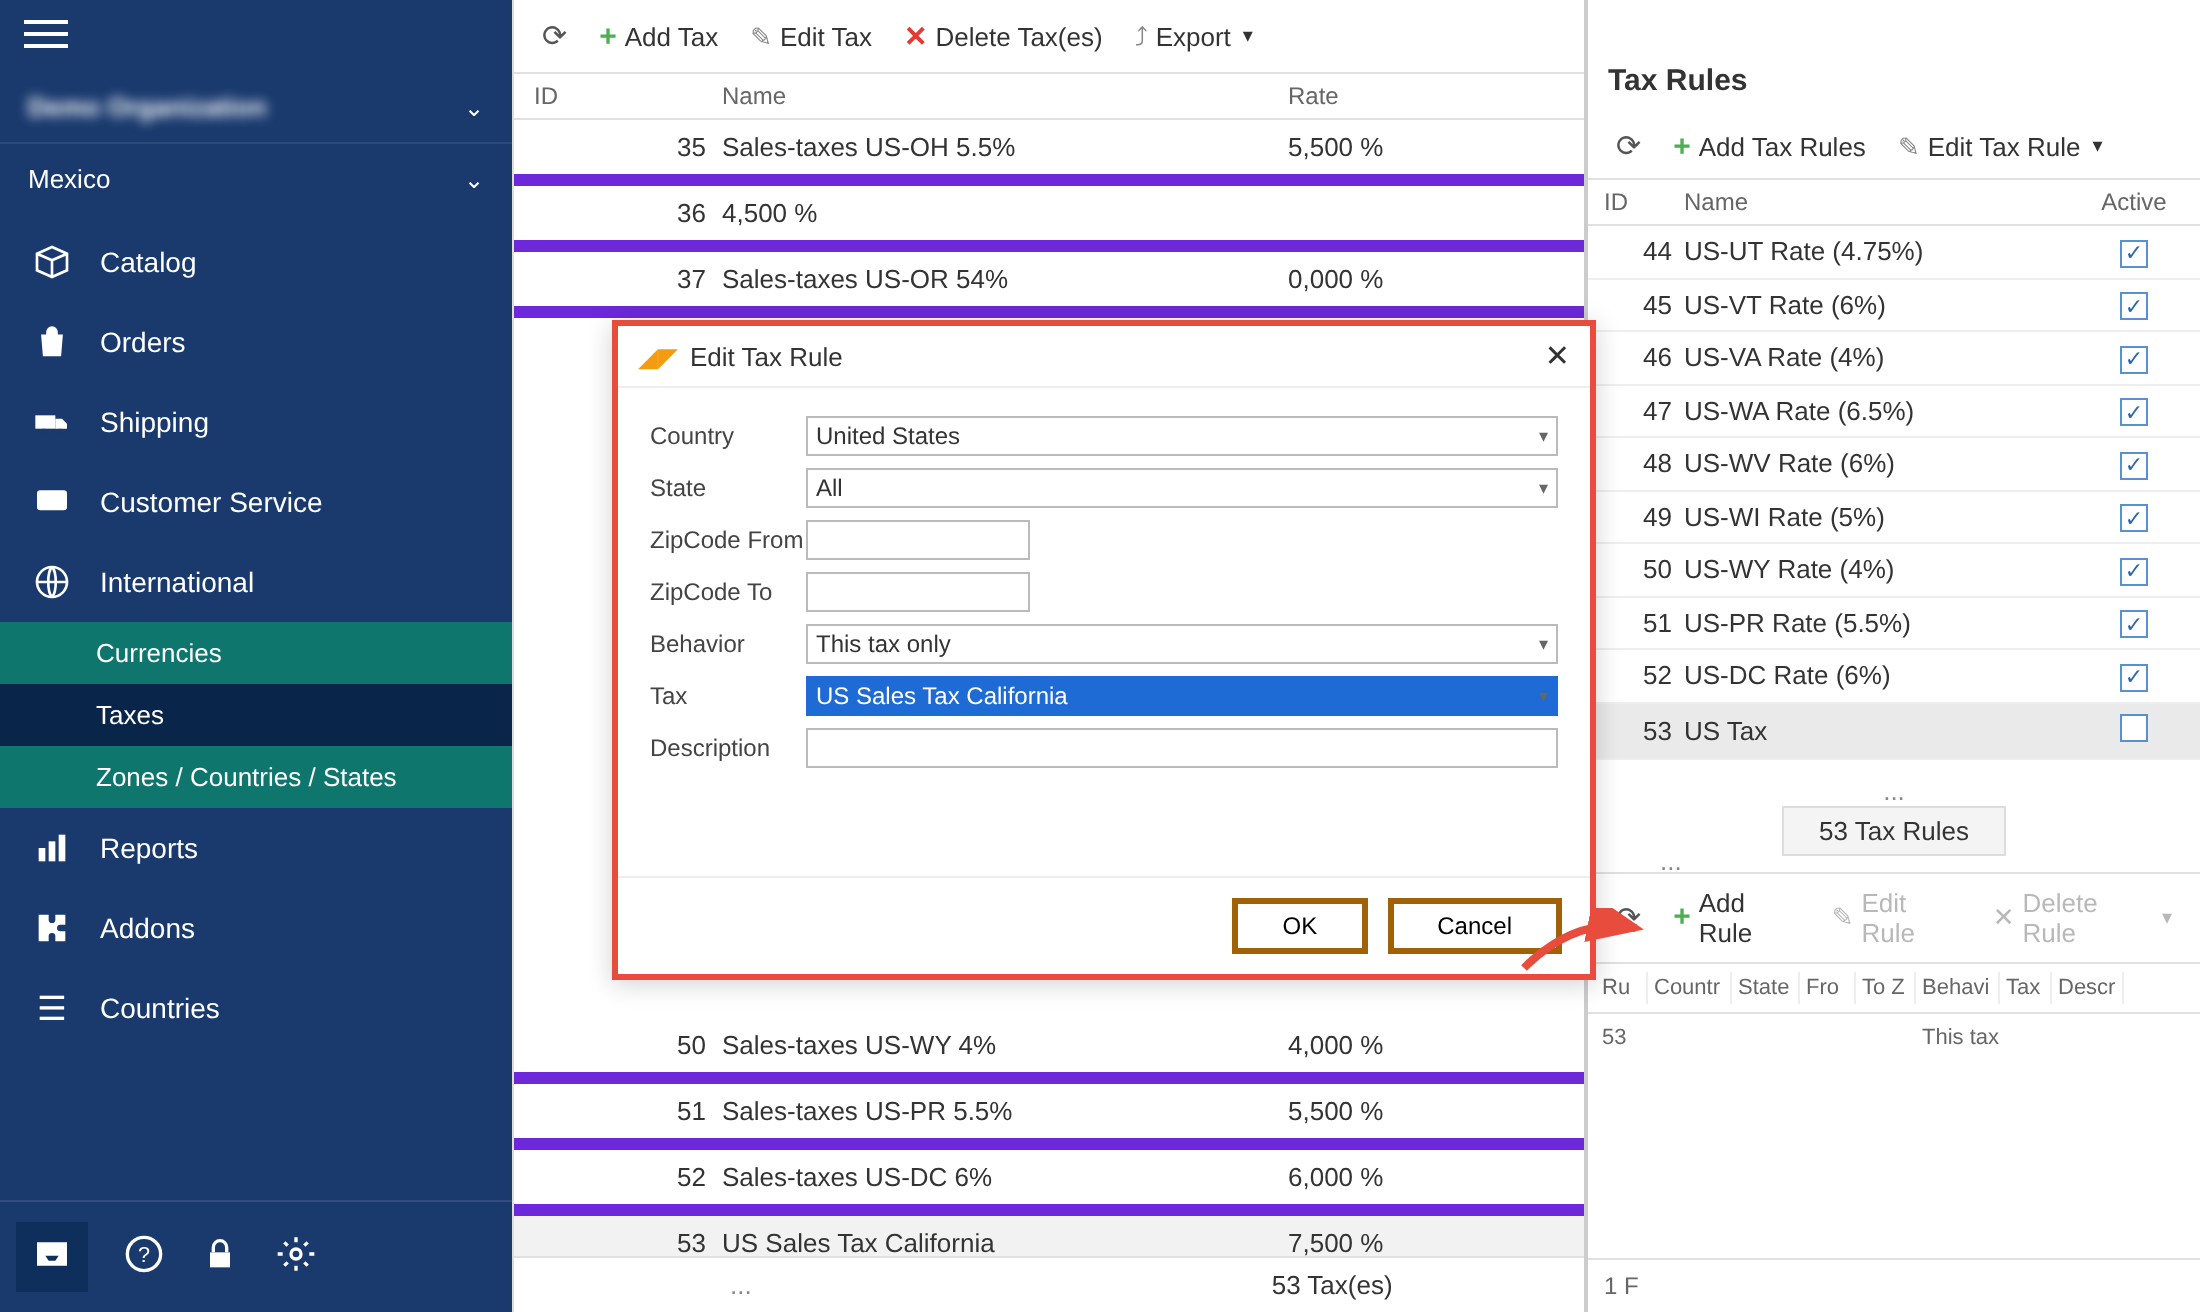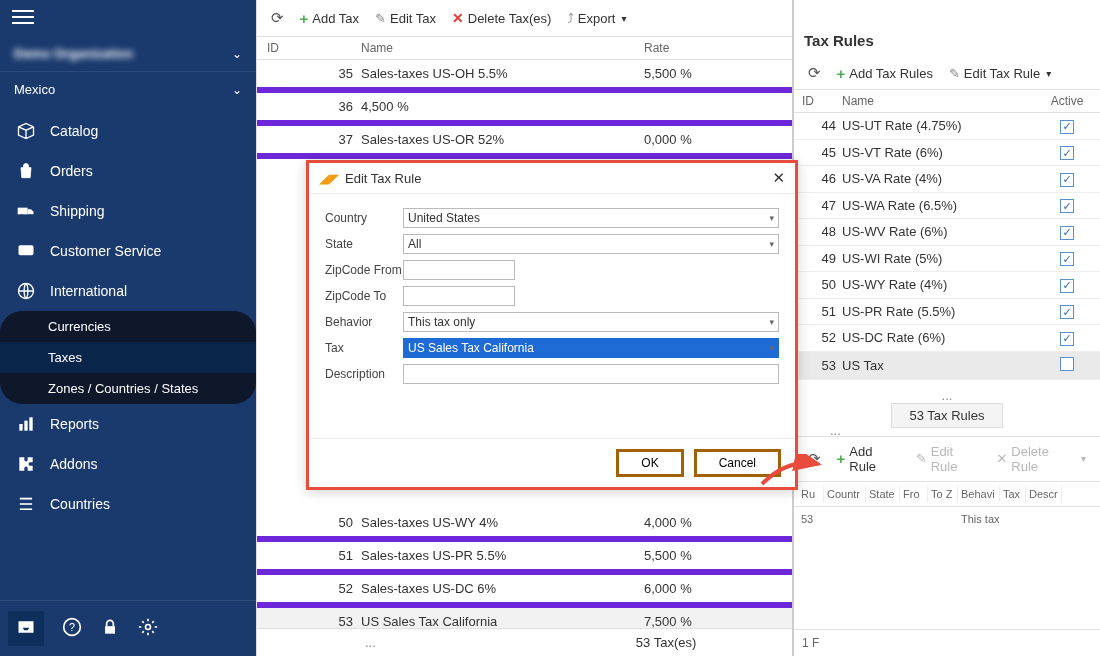--- a/index.html
+++ b/index.html
@@ -9,21 +9,21 @@
 .sb-top { padding: 10px 12px; }
 .hamburger { width: 22px; height: 16px; }
 .hamburger div { height: 2px; background: #fff; margin-bottom: 4px; }
 .sb-header { display: flex; justify-content: space-between; align-items: center; padding: 10px 14px; }
 .sb-header.bt { border-top: 1px solid rgba(255,255,255,0.08); }
 .sb-header .blur { filter: blur(3px); font-weight: 600; }
 .chev { color: #fff; font-size: 12px; }
 .nav { flex: 1; padding-top: 4px; }
 .nav-item { display: flex; align-items: center; padding: 10px 16px; gap: 14px; cursor: pointer; }
 .nav-item .lbl { font-size: 14px; }
-.sub { background: #0f172a; border-radius: 22px; }
+.sub { background: #0f766e; }
 .sub .nav-item { padding: 8px 30px 8px 48px; font-size: 13px; }
 .sub .nav-item.active { background: #0a254a; }
 .ico { width: 20px; height: 20px; fill: #fff; flex-shrink: 0; }
 .sb-bottom { display: flex; align-items: center; gap: 18px; padding: 10px 14px; border-top: 1px solid rgba(255,255,255,0.1); }
 .sb-bottom .first { background: #0e2e5c; padding: 6px 8px; margin-left: -6px; }
 .main { flex: 1; display: flex; background: #fff; border-left: 1px solid #ddd; }
 .left-pane { flex: 1; display: flex; flex-direction: column; border-right: 2px solid #ccc; }
 .toolbar { display: flex; align-items: center; gap: 4px; padding: 6px 8px; border-bottom: 1px solid #e0e0e0; }
 .tb-btn { display: inline-flex; align-items: center; gap: 4px; padding: 3px 6px; cursor: pointer; font-size: 13px; }
 .ic-green { color: #4caf50; font-weight: bold; font-size: 15px; }
@@ -221,21 +221,21 @@
             <div class="col-idv-l">35</div>
             <div class="col-name-l">Sales-taxes US-OH 5.5%</div>
             <div class="col-rate-l">5,500 %</div>
           </div>
           <div class="trow">
             <div class="col-idv-l">36</div>
             <div class="col-rate-l">4,500 %</div>
           </div>
           <div class="trow">
             <div class="col-idv-l">37</div>
-            <div class="col-name-l">Sales-taxes US-OR 52%</div>
+            <div class="col-name-l">Sales-taxes US-OR 54%</div>
             <div class="col-rate-l">0,000 %</div>
           </div>
           <div style="height: 350px;"></div>
           <div class="trow">
             <div class="col-idv-l">50</div>
             <div class="col-name-l">Sales-taxes US-WY 4%</div>
             <div class="col-rate-l">4,000 %</div>
           </div>
           <div class="trow">
             <div class="col-idv-l">51</div>

